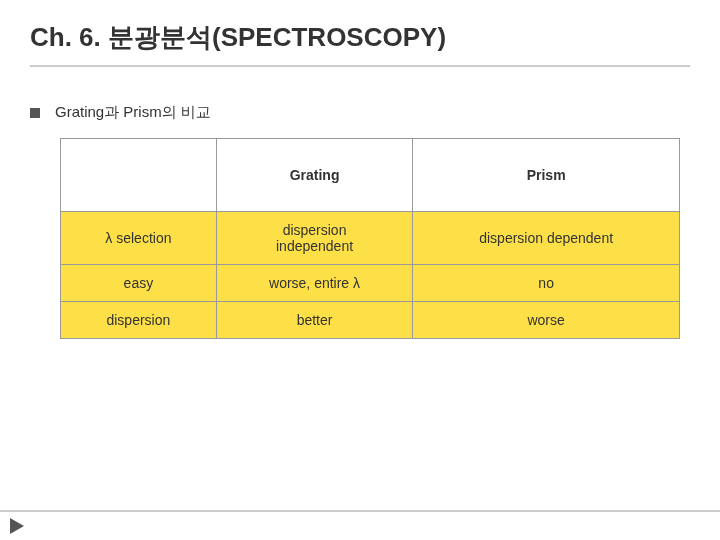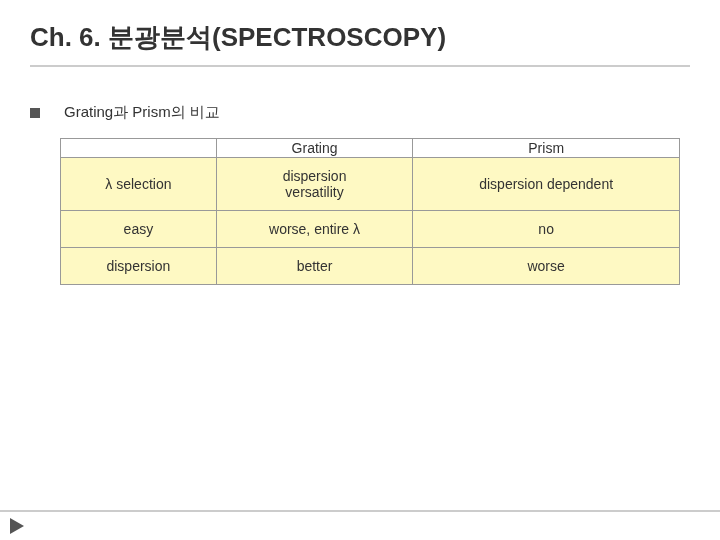--- a/index.html
+++ b/index.html
@@ -34,21 +34,21 @@
     .divider-top {
       border: none;
       border-top: 2px solid #cccccc;
       margin-bottom: 12px;
     }
 
     .subtitle-row {
       display: flex;
       align-items: center;
       margin-bottom: 16px;
-      gap: 24px;
+      gap: 15px;
       margin-top: 36px;
     }
 
     .bullet-square {
       width: 10px;
       height: 10px;
       background: #555555;
       display: inline-block;
       flex-shrink: 0;
     }
@@ -65,36 +65,36 @@
 
     table {
       width: 100%;
       border-collapse: collapse;
       font-size: 14px;
       color: #333333;
     }
 
     thead tr th {
       border: 1px solid #999999;
-      padding: 1px 14px;
+      padding: 28px 14px;
       text-align: center;
-      font-weight: normal;
+      font-weight: bold;
       background: #ffffff;
     }
 
     thead tr th:first-child {
       border: 1px solid #999999;
       background: #ffffff;
     }
 
     tbody tr td {
       border: 1px solid #999999;
       padding: 10px 14px;
       text-align: center;
-      background: #fef9c3;
+      background: #fde047;
     }
 
     tbody tr td:first-child {
       text-align: center;
     }
 
     .bottom-bar {
       position: absolute;
       bottom: 0;
       left: 0;
@@ -134,21 +134,21 @@
           <th></th>
           <th>Grating</th>
           <th>Prism</th>
         </tr>
       </thead>
       <tbody>
         <tr>
           <td>λ selection</td>
           <td>
             <span>dispersion</span><br>
-            <span>versatility</span>
+            <span>independent</span>
           </td>
           <td>dispersion dependent</td>
         </tr>
         <tr>
           <td>easy</td>
           <td>worse, entire λ</td>
           <td>no</td>
         </tr>
         <tr>
           <td>dispersion</td>

